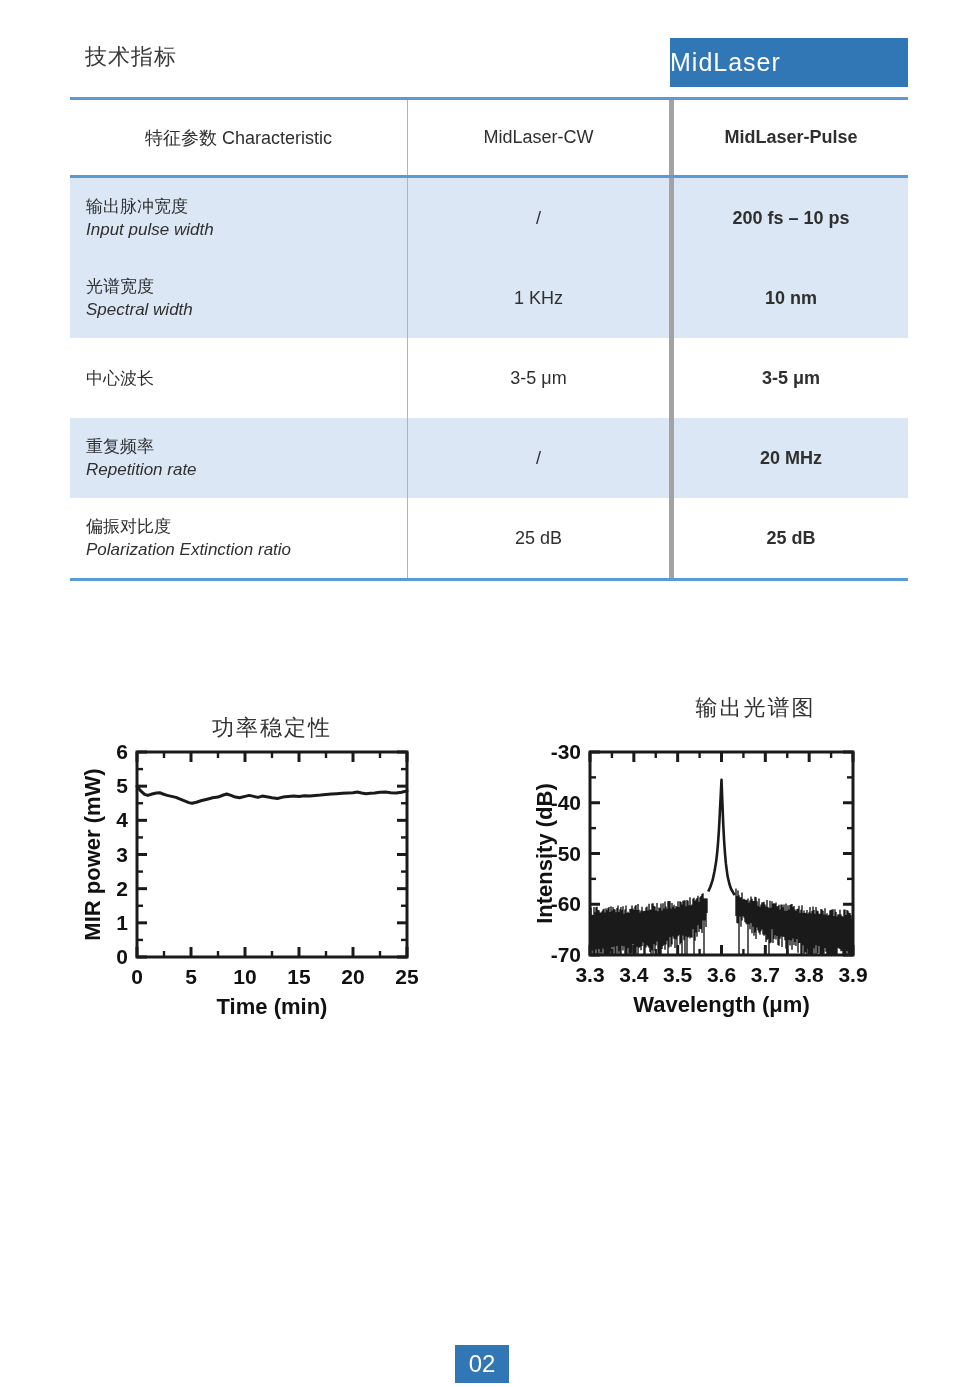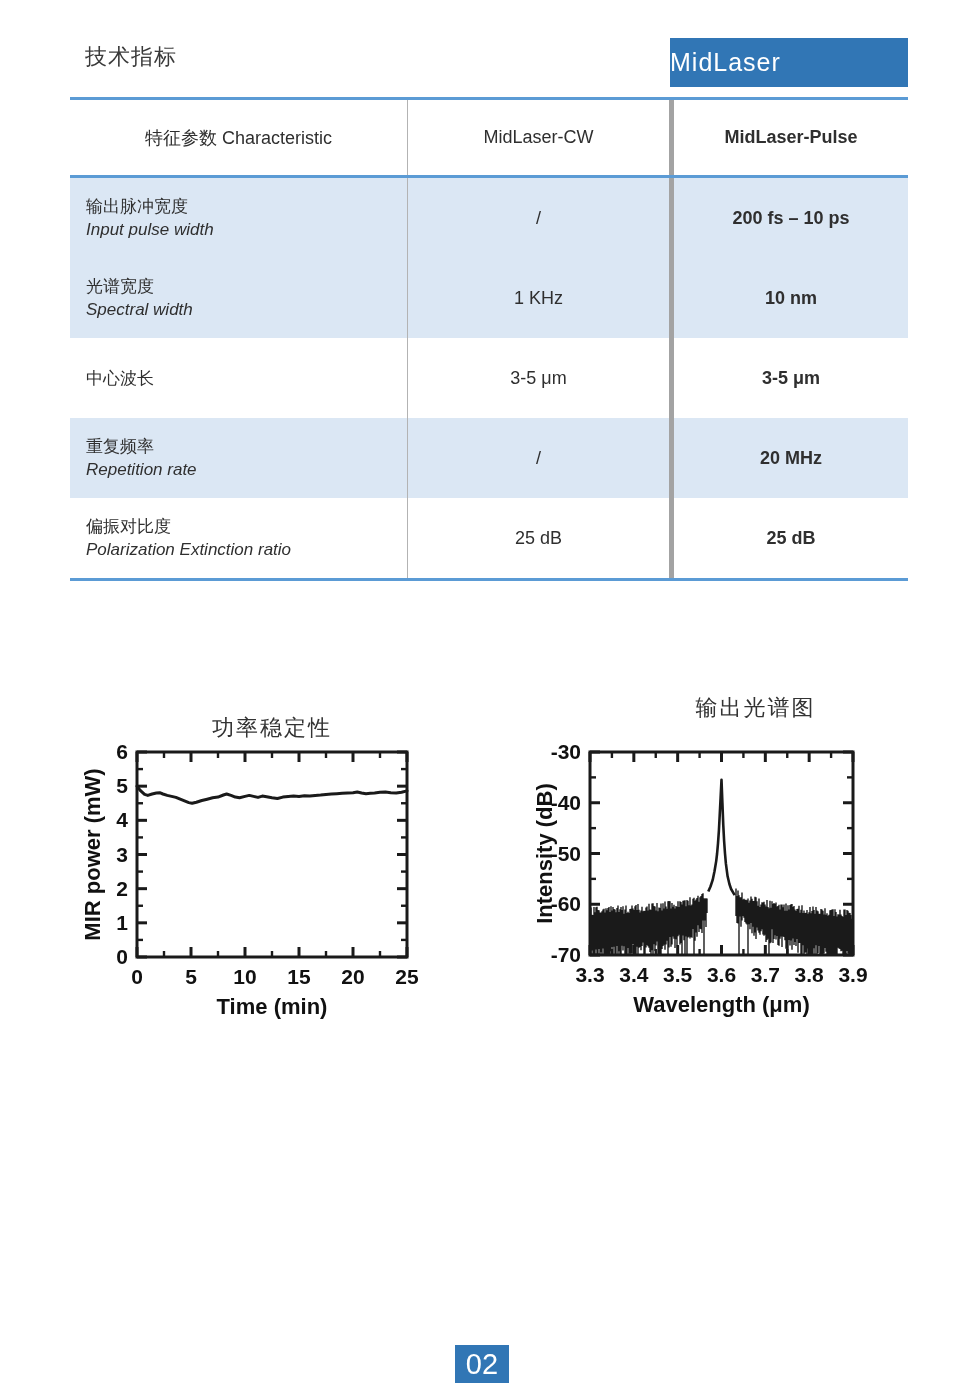--- a/index.html
+++ b/index.html
@@ -22,21 +22,21 @@
   .body-row{height:80px;}
   .lbl-zh{font-size:17px;line-height:23px;}
   .lbl-en{font-size:17px;line-height:23px;font-style:italic;}
   .val{font-size:18px;}
   
   .chart-title{position:absolute;font-size:22px;color:#333;text-align:center;letter-spacing:2px;}
   .chart-svg{position:absolute;}
   svg text{font-family:"Liberation Sans", sans-serif;fill:#111;}
   
   .page-number{position:absolute;left:455px;top:1345px;width:54px;height:38px;background:#3176b5;
-        color:#fff;font-size:29px;text-align:center;line-height:38px;}
+        color:#fff;font-size:24px;text-align:center;line-height:38px;}
 </style>
 </head>
 <body>
 
 <div class="page">
 
   <div class="doc-title">技术指标</div>
   <div class="brand-badge">MidLaser</div>
 
   <div class="spec-table">

